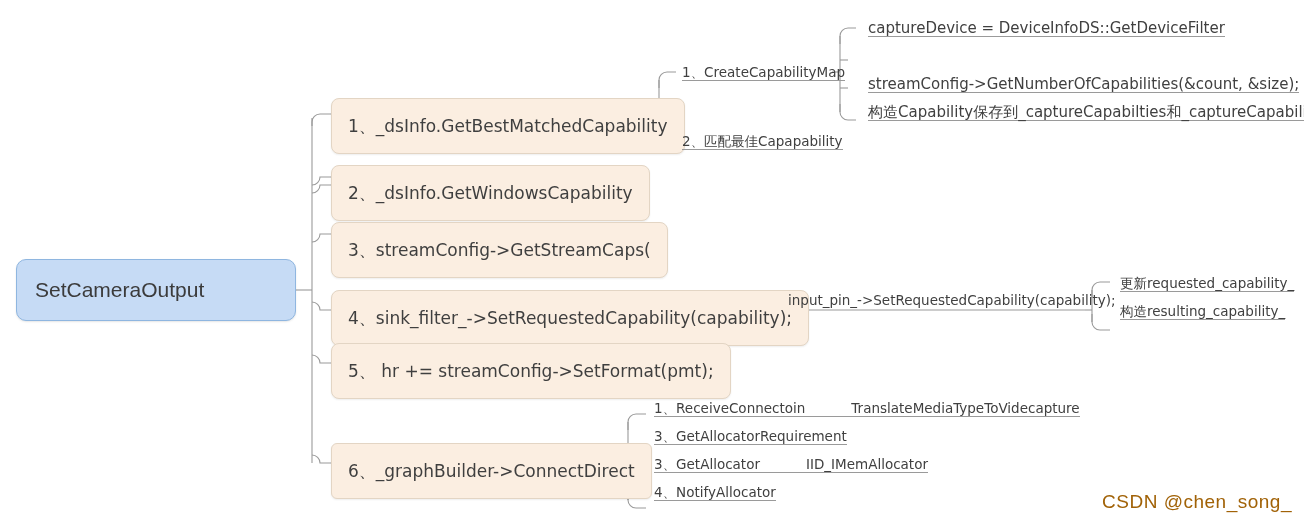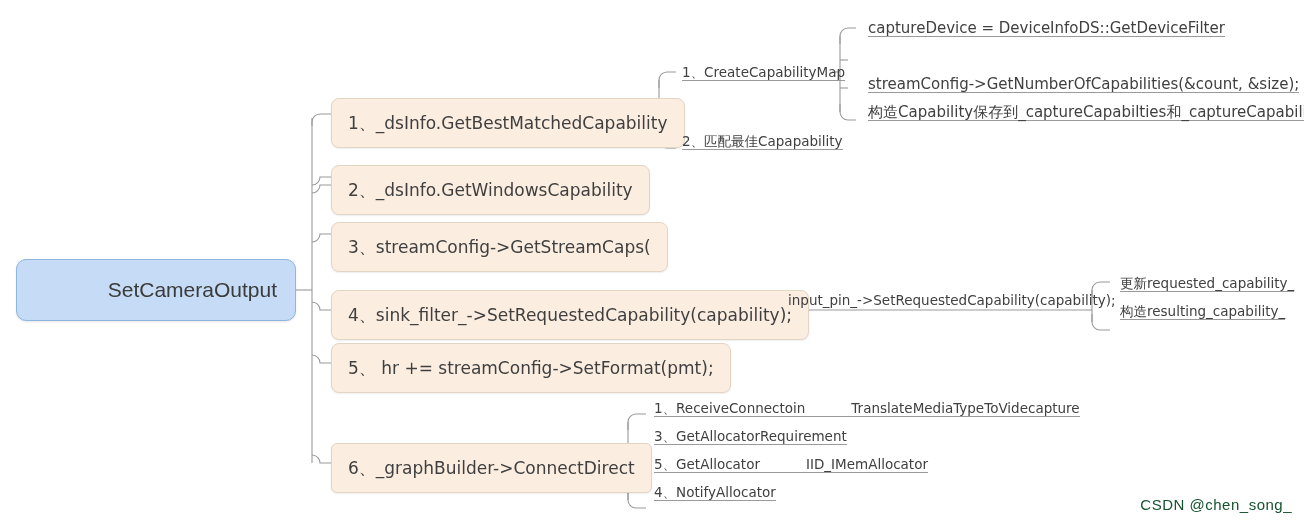--- a/index.html
+++ b/index.html
@@ -42,31 +42,31 @@
 
   
   .root-node {
     background: #c6dbf5;
     border: 1px solid #8fb6e0;
     border-radius: 10px;
     padding: 0 18px;
     height: 62px;
     font-size: 21px;
     color: #3b3b3b;
-    justify-content: flex-end;
+    justify-content: flex-start;
     box-shadow: 0 1px 2px rgba(0,0,0,0.10);
   }
 
   
   .branch-node {
     background: #fbeee1;
     border: 1px solid #e3d5c4;
     border-radius: 8px;
     padding: 0 16px;
-    height: 50px;
+    height: 56px;
     font-size: 17px;
     color: #3f3f3f;
     box-shadow: 0 1px 2px rgba(0,0,0,0.07);
   }
 
   
   .leaf-node {
     font-size: 13.5px;
     color: #404040;
     padding: 0 6px 3px 6px;
@@ -87,22 +87,22 @@
 
   .cjk {
     font-family: "DejaVu Sans", "Liberation Sans", sans-serif;
   }
 
   
   #watermark {
     position: absolute;
     right: 12px;
     bottom: 8px;
-    font-size: 15px;
-    color: #14532d;
+    font-size: 19px;
+    color: #a16207;
     letter-spacing: 0.5px;
     white-space: nowrap;
   }
 </style>
 </head>
 <body>
 
 <div id="canvas">
 
   <svg id="connectors" viewBox="0 0 1304 521" xmlns="http://www.w3.org/2000/svg">
@@ -211,21 +211,21 @@
 
   <div class="node leaf-node" style="left:648px; top:394px;">
     <span class="leaf-text leaf-underline cjk" style="min-width:360px;"><span>1、ReceiveConnectoin</span><span style="display:inline-block;width:46px;"></span><span>TranslateMediaTypeToVidecapture</span></span>
   </div>
 
   <div class="node leaf-node" style="left:648px; top:422px;">
     <span class="leaf-text leaf-underline cjk">3、GetAllocatorRequirement</span>
   </div>
 
   <div class="node leaf-node" style="left:648px; top:450px;">
-    <span class="leaf-text leaf-underline cjk"><span>5、GetAllocator</span><span style="display:inline-block;width:46px;"></span><span>IID_IMemAllocator</span></span>
+    <span class="leaf-text leaf-underline cjk"><span>3、GetAllocator</span><span style="display:inline-block;width:46px;"></span><span>IID_IMemAllocator</span></span>
   </div>
 
   <div class="node leaf-node" style="left:648px; top:478px;">
     <span class="leaf-text leaf-underline cjk">4、NotifyAllocator</span>
   </div>
 
   <div id="watermark">CSDN @chen_song_</div>
 
 </div>
 

